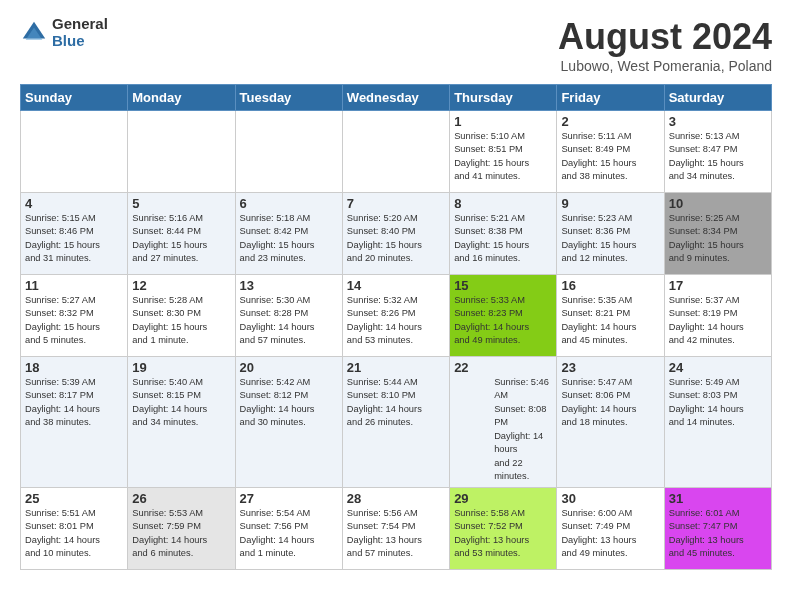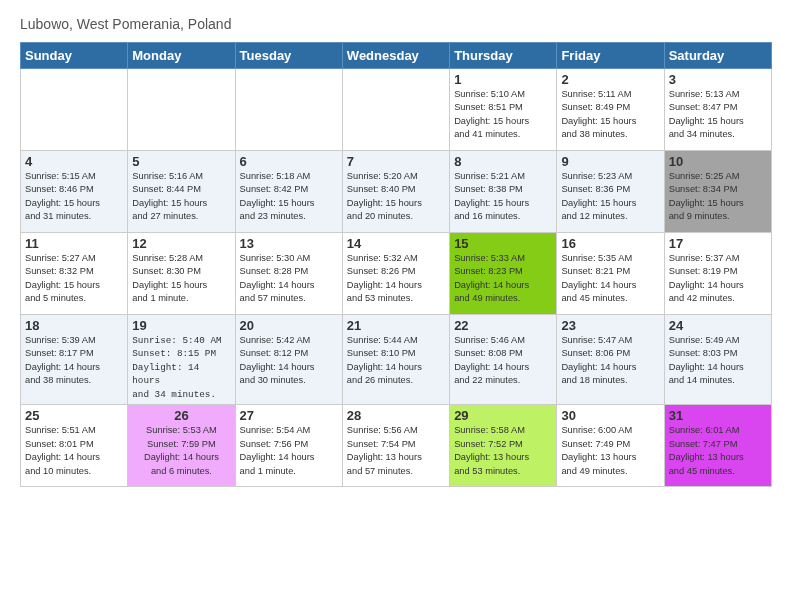--- a/index.html
+++ b/index.html
@@ -107,21 +107,32 @@
       font-size: 11px;
       color: #555;
       text-align: center;
     }
   </style>
 </head>
 <body>
 
 <div class="page">
   <div class="header">
+    <div class="logo">
+      <svg class="logo-icon" viewBox="0 0 40 40">
+        <polygon points="20,4 36,28 4,28" fill="#2e6da4"></polygon>
+        <polygon points="20,12 32,30 8,30" fill="#5a9fd4" opacity="0.5"></polygon>
+      </svg>
+      <div class="logo-text">
+        <span class="logo-general">General</span>
+        <span class="logo-blue">Blue</span>
+      </div>
+    </div>
     <div class="title-block">
+      <div class="cal-title">August 2024</div>
       <div class="cal-subtitle">Lubowo, West Pomerania, Poland</div>
     </div>
   </div>
 
   <table class="calendar">
     <thead>
       <tr>
       <th>Sunday</th>
           <th>Monday</th>
           <th>Tuesday</th>
@@ -264,42 +275,42 @@
         <tr>
           <td style="background: rgb(238, 243, 249);">
             <span class="day-num">18</span>
             <div class="day-info" style="white-space: pre-line;">Sunrise: 5:39 AM
 Sunset: 8:17 PM
 Daylight: 14 hours
 and 38 minutes.</div>
           </td>
           <td style="background: rgb(238, 243, 249);">
             <span class="day-num">19</span>
-            <div class="day-info" style="white-space: pre-line; font-family: Liberation Mono, monospace;">Sunrise: 5:40 AM
+            <div class="day-info" style="white-space: pre-line;">Sunrise: 5:40 AM
 Sunset: 8:15 PM
 Daylight: 14 hours
 and 34 minutes.</div>
           </td>
           <td style="background: rgb(238, 243, 249);">
             <span class="day-num">20</span>
             <div class="day-info" style="white-space: pre-line;">Sunrise: 5:42 AM
 Sunset: 8:12 PM
 Daylight: 14 hours
 and 30 minutes.</div>
           </td>
           <td style="background: rgb(238, 243, 249);">
             <span class="day-num">21</span>
             <div class="day-info" style="white-space: pre-line;">Sunrise: 5:44 AM
 Sunset: 8:10 PM
 Daylight: 14 hours
 and 26 minutes.</div>
           </td>
           <td style="background: rgb(238, 243, 249);">
             <span class="day-num">22</span>
-            <div class="day-info" style="white-space: pre-line;">Sunrise: 5:46 AM
+            <div class="day-info" style="white-space: pre-line; margin-left: 40px;">Sunrise: 5:46 AM
 Sunset: 8:08 PM
 Daylight: 14 hours
 and 22 minutes.</div>
           </td>
           <td style="background: rgb(238, 243, 249);">
             <span class="day-num">23</span>
             <div class="day-info" style="white-space: pre-line;">Sunrise: 5:47 AM
 Sunset: 8:06 PM
 Daylight: 14 hours
 and 18 minutes.</div>
@@ -313,21 +324,21 @@
           </td>
         </tr>
         <tr>
           <td style="background: rgb(255, 255, 255);">
             <span class="day-num">25</span>
             <div class="day-info" style="white-space: pre-line;">Sunrise: 5:51 AM
 Sunset: 8:01 PM
 Daylight: 14 hours
 and 10 minutes.</div>
           </td>
-          <td style="background: #f0abfc; text-align: center;">
+          <td style="background: #e5e5e5;">
             <span class="day-num">26</span>
             <div class="day-info" style="white-space: pre-line;">Sunrise: 5:53 AM
 Sunset: 7:59 PM
 Daylight: 14 hours
 and 6 minutes.</div>
           </td>
           <td style="background: rgb(255, 255, 255);">
             <span class="day-num">27</span>
             <div class="day-info" style="white-space: pre-line;">Sunrise: 5:54 AM
 Sunset: 7:56 PM

